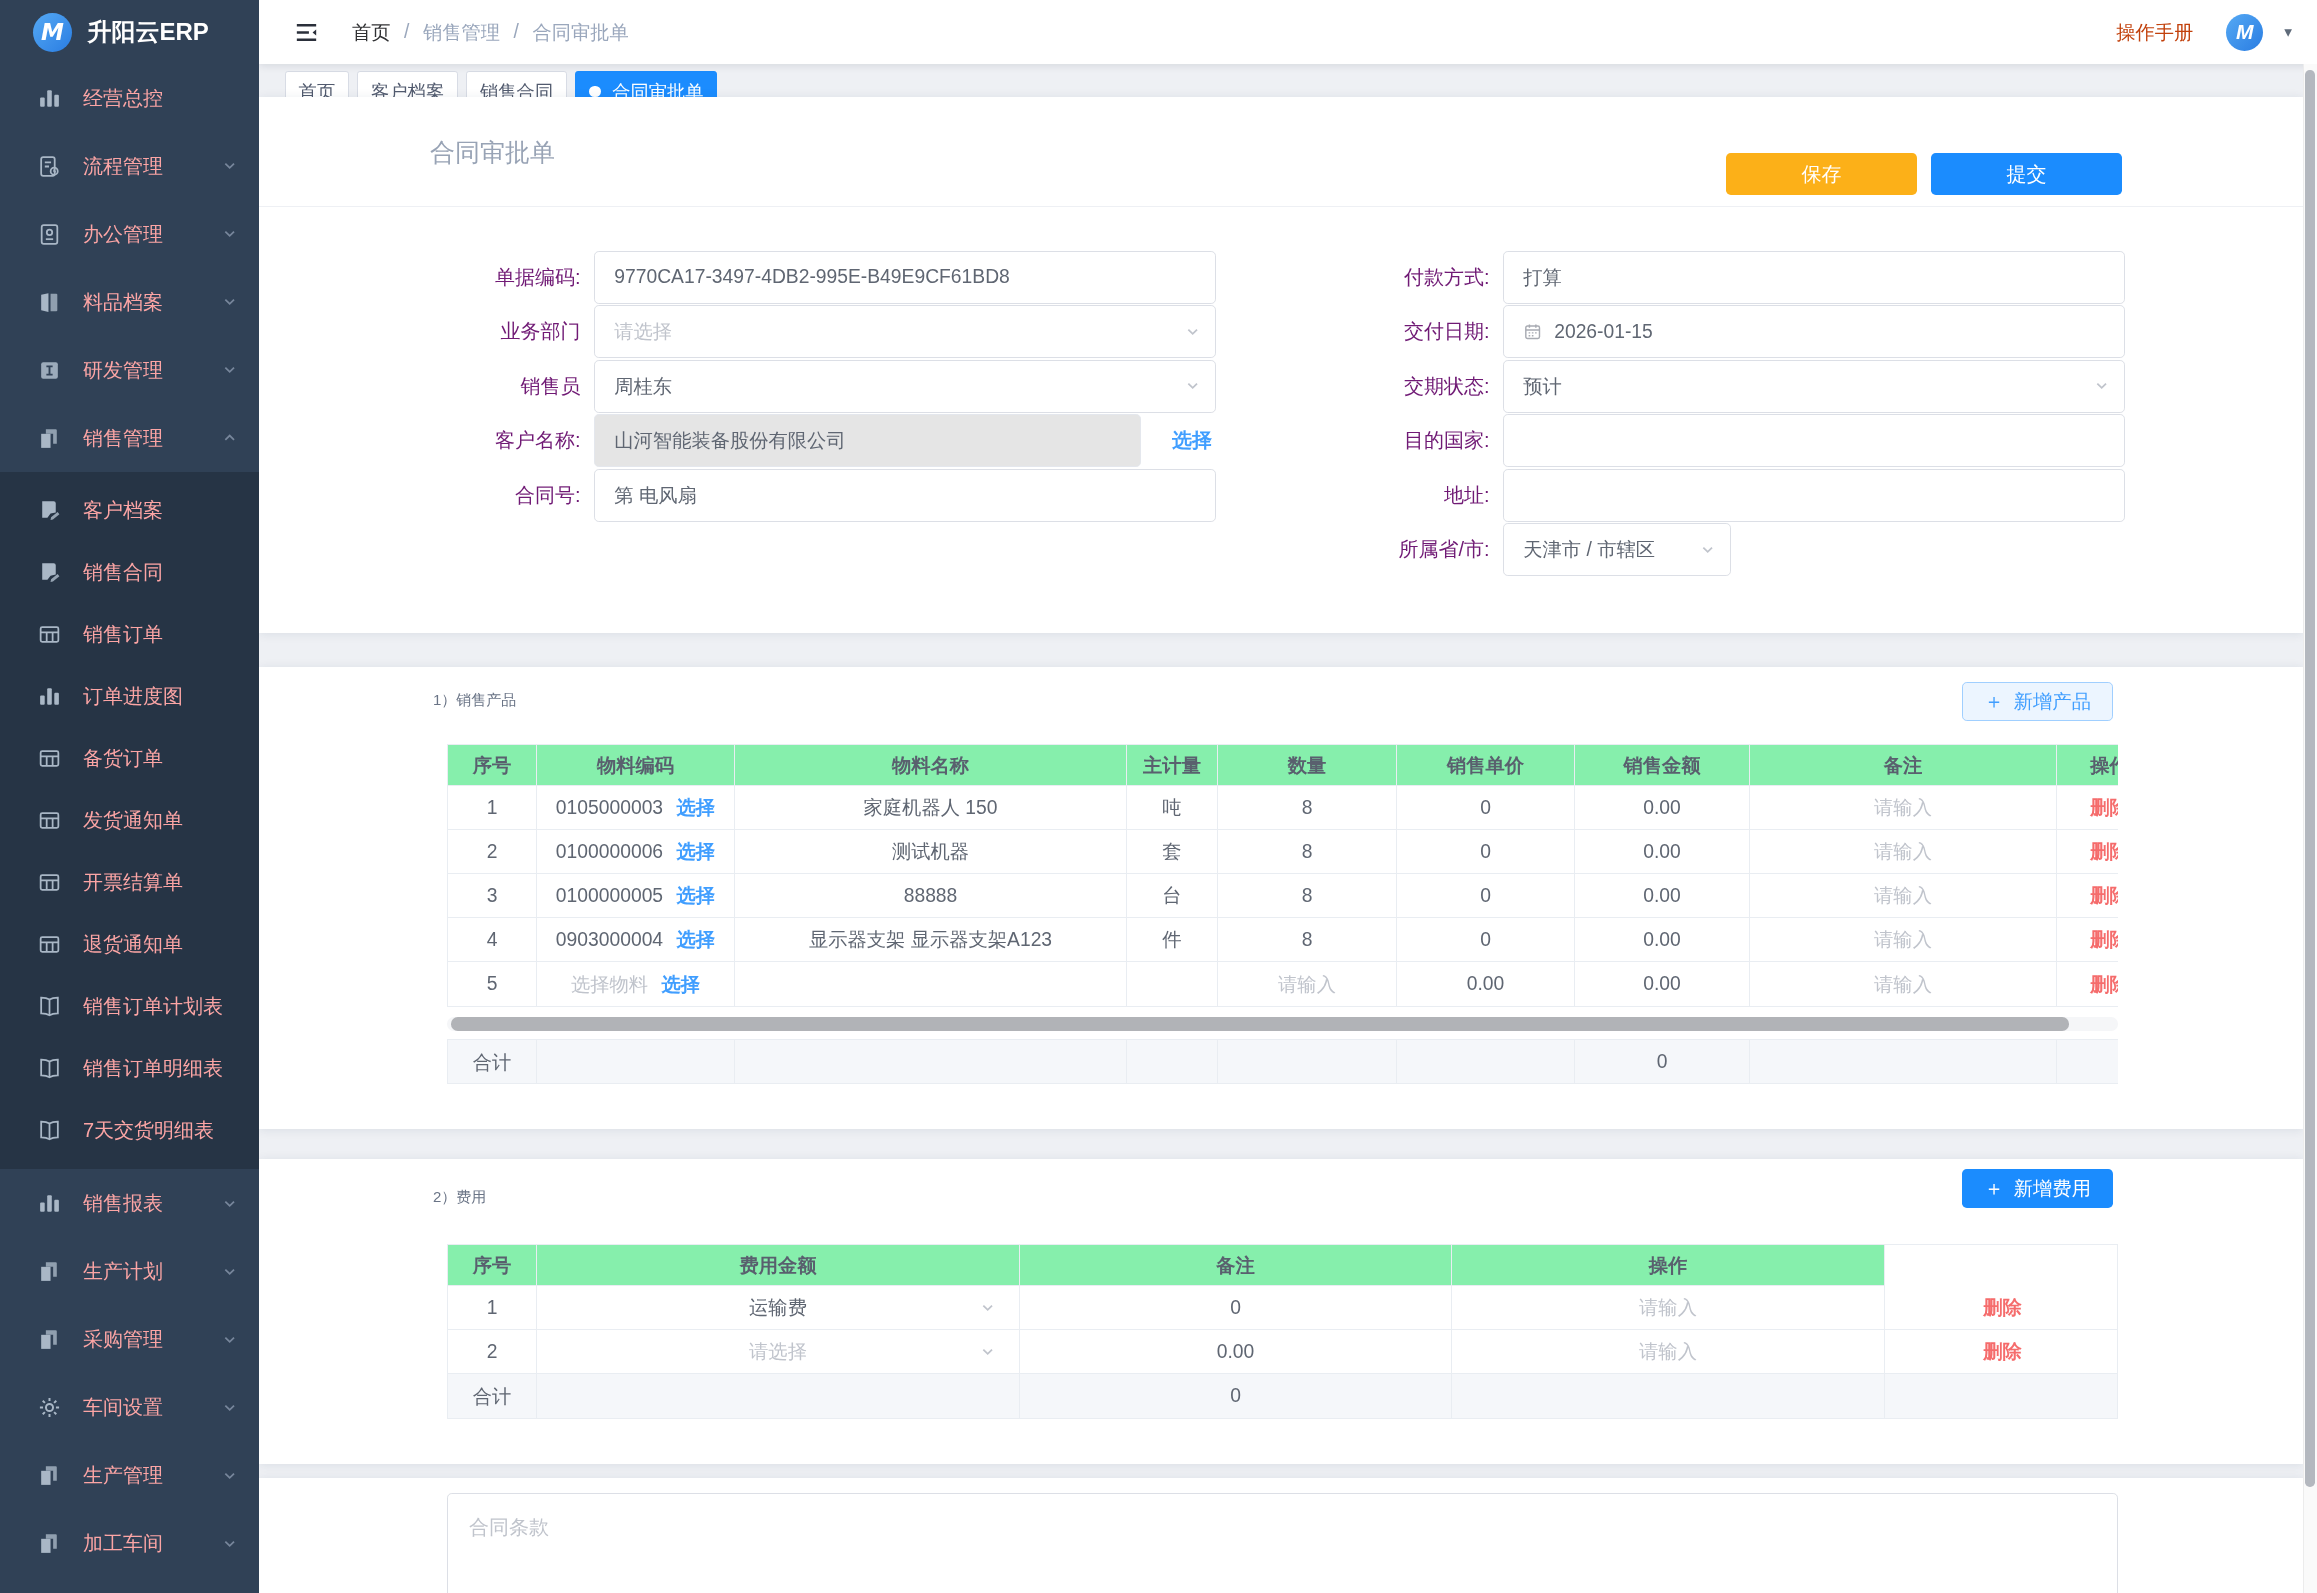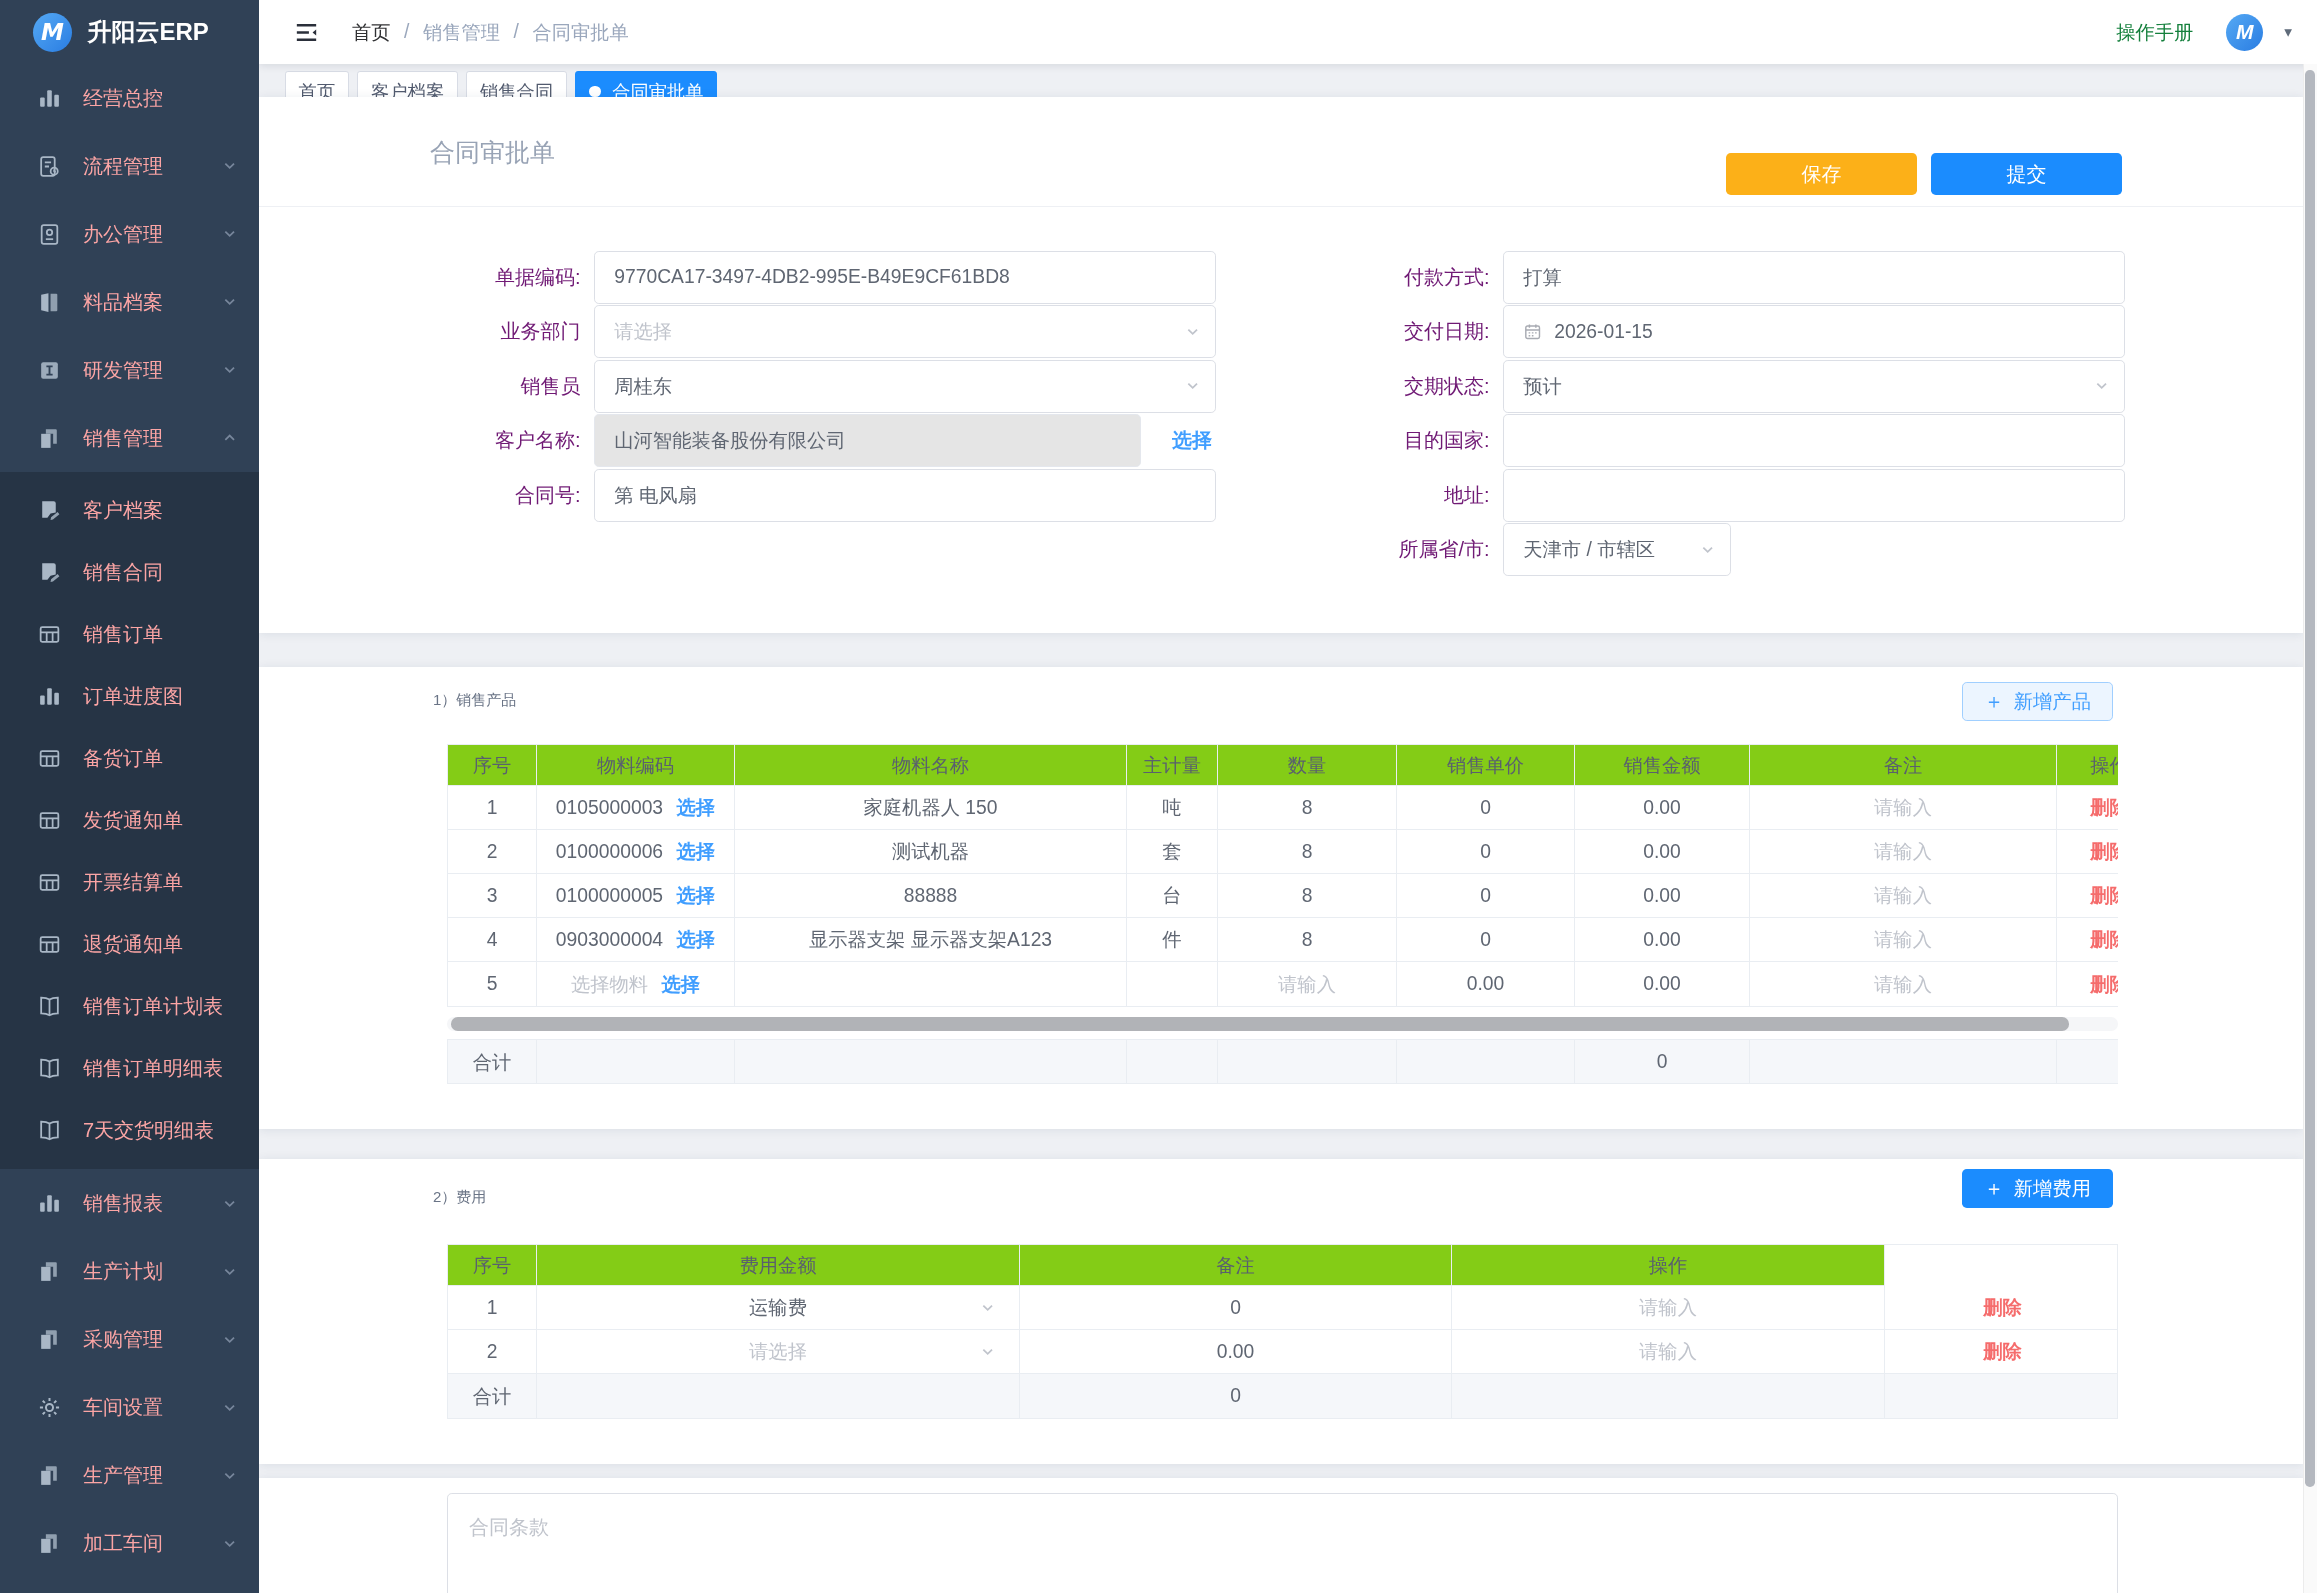--- a/index.html
+++ b/index.html
@@ -25,21 +25,21 @@
   .submenu{background:#263445;padding:7.7px 0;}
 
   
   .topbar{position:absolute;left:259px;top:0;right:0;height:64px;background:#fff;z-index:5;
     box-shadow:0 1.9px 7.7px rgba(0,21,41,.10);display:flex;align-items:center;}
   .collapse-btn{margin-left:33px;display:flex;color:#2a2f3a;}
   .breadcrumb{margin-left:31px;font-size:19.3px;display:flex;align-items:center;gap:13.5px;white-space:nowrap;}
   .bc-home{color:#303133;}
   .bc-sep,.bc-link{color:#9aa7bc;}
   .topbar-right{margin-left:auto;display:flex;align-items:center;margin-right:25px;}
-  .manual{font-size:19.3px;color:#15803d;margin-right:33px;}
+  .manual{font-size:19.3px;color:#c2410c;margin-right:33px;}
   .avatar{width:37px;height:37px;border-radius:50%;background:linear-gradient(135deg,#55a9f4,#2a7de2);
     display:flex;align-items:center;justify-content:center;color:#fff;font-weight:bold;font-style:italic;font-size:21px;}
   .user-caret{margin-left:21px;color:#5f6b7a;font-size:15.4px;}
 
   
   .content{position:absolute;left:259px;top:64px;right:0;bottom:0;overflow:hidden;}
   .tabs{position:absolute;top:6.8px;left:26px;display:flex;gap:8.7px;z-index:1;}
   .tab{height:41px;line-height:39px;padding:0 12.6px;background:#fff;border:1px solid #d8dce5;border-radius:2.9px;
     font-size:18.3px;color:#515a6e;white-space:nowrap;display:flex;align-items:center;}
   .tab.active{background:#1b8cfe;border-color:#1b8cfe;color:#fff;}
@@ -83,21 +83,21 @@
   .btn-add .plus{margin-right:9.7px;font-size:20px;}
   .btn-add.outline{background:#ecf5ff;border:1px solid #a0cfff;color:#409eff;}
   .btn-add.solid{background:#1b8cfe;color:#fff;}
 
   
   .clip{position:absolute;overflow:hidden;border:1px solid #e9edf2;border-right:none;background:#fff;}
   .clip.full{border-right:1px solid #e9edf2;}
   .g-row{display:grid;}
   .g-cell{border-right:1px solid #e9edf2;border-bottom:1px solid #e9edf2;display:flex;align-items:center;
     justify-content:center;font-size:19.3px;color:#5f6672;height:44px;padding:0 5.8px;white-space:nowrap;}
-  .g-row.head .g-cell{height:41px;background:#84cc16;font-weight:400;color:#59606e;text-align:center;}
+  .g-row.head .g-cell{height:41px;background:#86efac;font-weight:700;color:#59606e;text-align:center;}
   .g-row.total .g-cell{background:#f5f7fa;}
   .g-row:last-child .g-cell{border-bottom:none;}
   .sel-link{color:#409eff;font-weight:600;margin-left:13.5px;cursor:pointer;}
   .del-link{color:#f56c6c;font-weight:600;cursor:pointer;}
   .cell-chev{position:absolute;right:23px;color:#c0c4cc;display:flex;}
   .cell-chev svg{width:17.4px;height:17.4px;}
   .hscroll-track{position:absolute;left:188px;width:1671px;height:13.5px;background:#f5f6f8;border-radius:6.8px;}
   .hscroll-thumb{position:absolute;left:3.9px;top:0;height:13.5px;width:1618px;background:#b1b3b7;border-radius:6.8px;}
 
   

